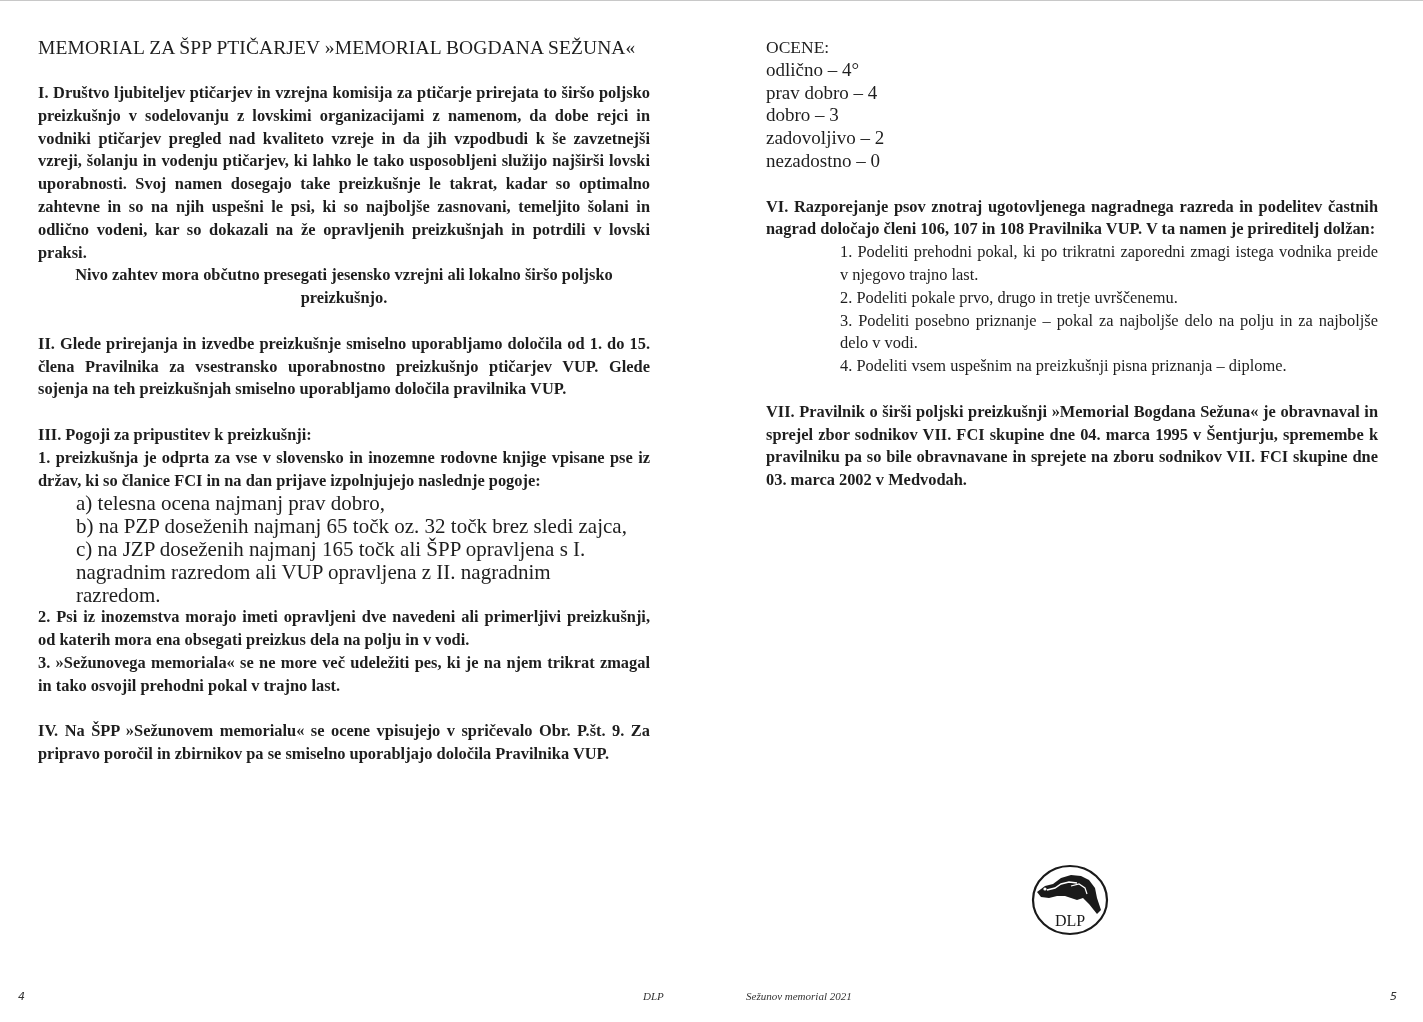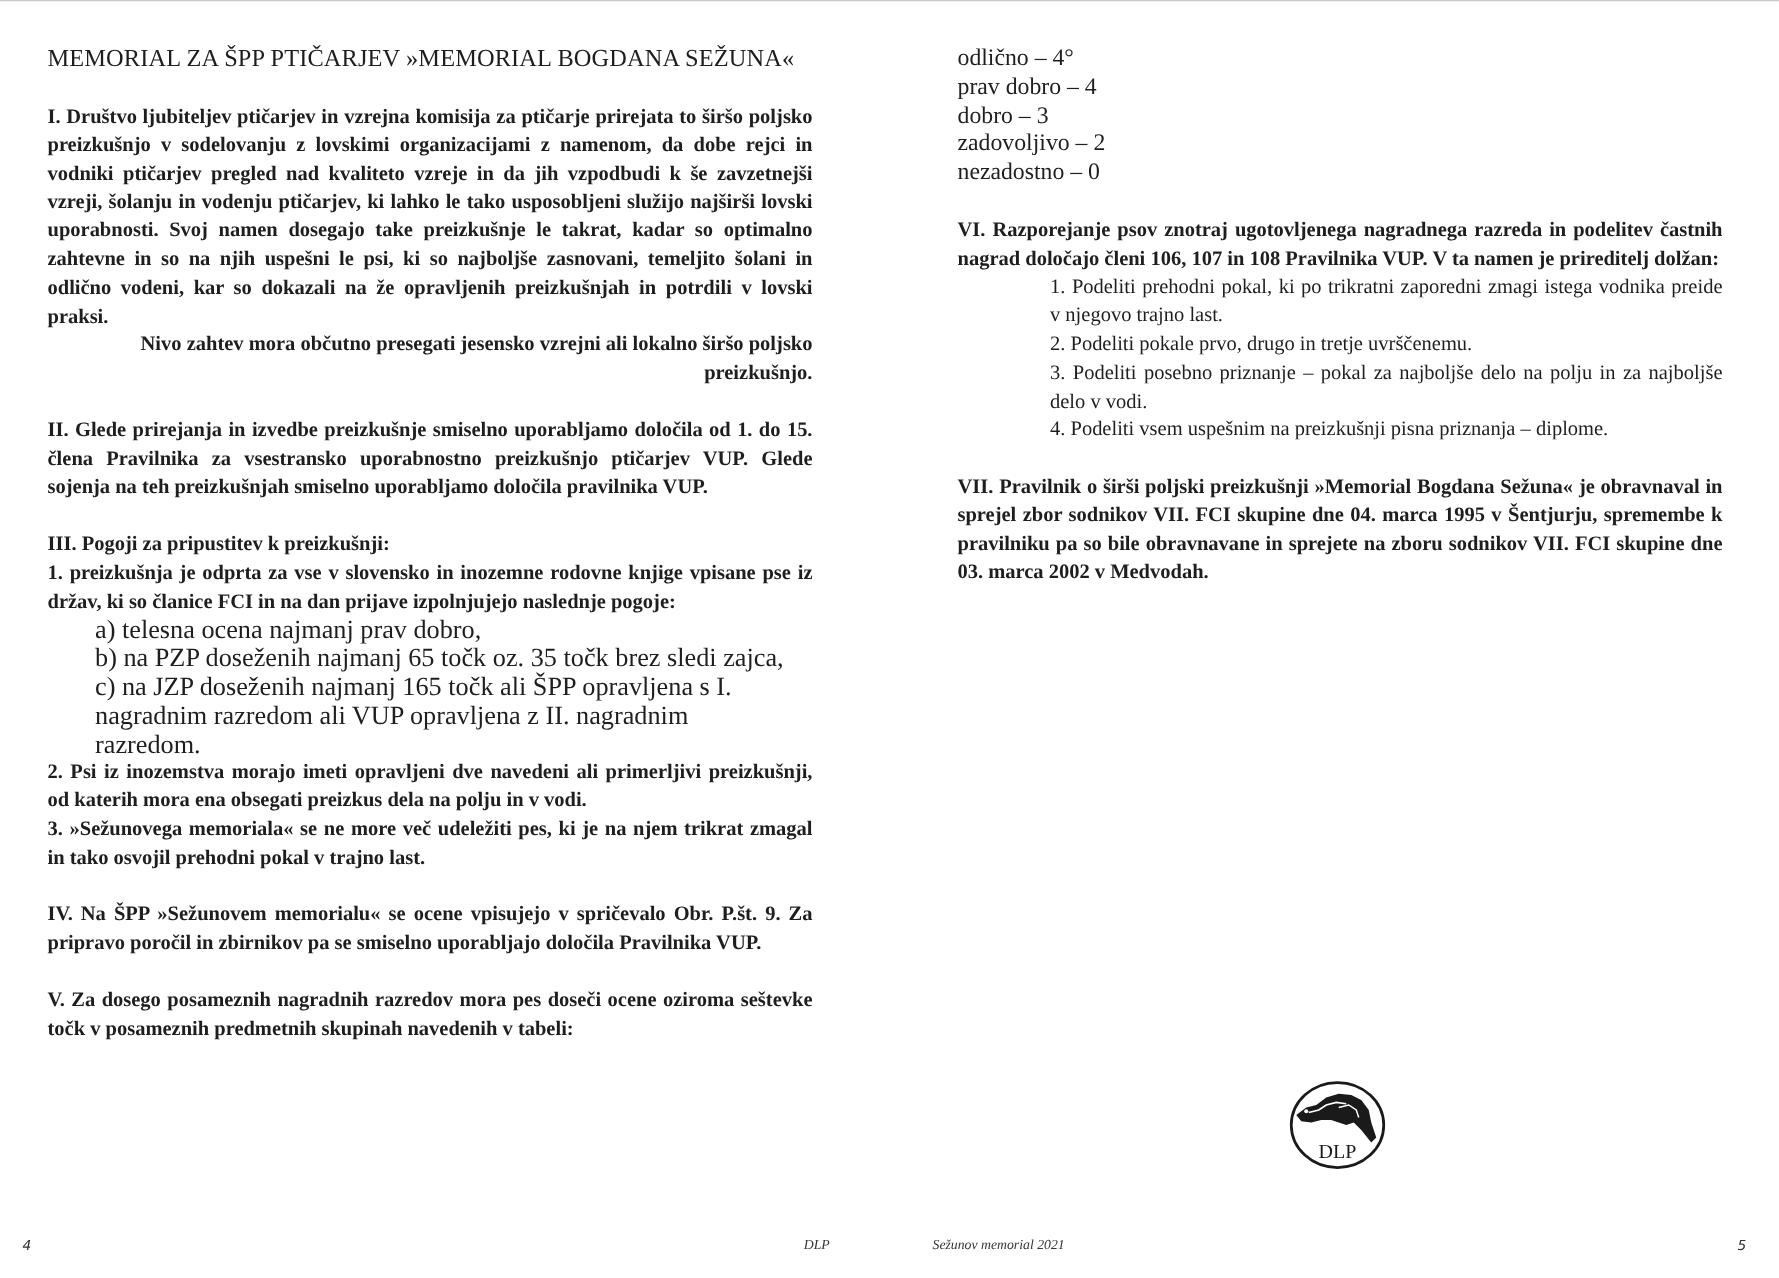--- a/index.html
+++ b/index.html
@@ -33,50 +33,48 @@
 </head>
 <body>
 
 <div class="topline"></div>
 
 <div class="page page-left">
   <h1 class="title">MEMORIAL ZA ŠPP PTIČARJEV »MEMORIAL BOGDANA SEŽUNA«</h1>
 
   <div class="section">
     <p>I. Društvo ljubiteljev ptičarjev in vzrejna komisija za ptičarje prirejata to širšo poljsko preizkušnjo v sodelovanju z lovskimi organizacijami z namenom, da dobe rejci in vodniki ptičarjev pregled nad kvaliteto vzreje in da jih vzpodbudi k še zavzetnejši vzreji, šolanju in vodenju ptičarjev, ki lahko le tako usposobljeni služijo najširši lovski uporabnosti. Svoj namen dosegajo take preizkušnje le takrat, kadar so optimalno zahtevne in so na njih uspešni le psi, ki so najboljše zasnovani, temeljito šolani in odlično vodeni, kar so dokazali na že opravljenih preizkušnjah in potrdili v lovski praksi.</p>
-    <p style="text-align:right">Nivo zahtev mora občutno presegati jesensko vzrejni ali lokalno širšo poljsko preizkušnjo.</p>
+    <p style="text-align:center">Nivo zahtev mora občutno presegati jesensko vzrejni ali lokalno širšo poljsko preizkušnjo.</p>
   </div>
 
   <div class="section">
     <p>II. Glede prirejanja in izvedbe preizkušnje smiselno uporabljamo določila od 1. do 15. člena Pravilnika za vsestransko uporabnostno preizkušnjo ptičarjev VUP. Glede sojenja na teh preizkušnjah smiselno uporabljamo določila pravilnika VUP.</p>
   </div>
 
   <div class="section">
     <p>III. Pogoji za pripustitev k preizkušnji:</p>
     <p>1. preizkušnja je odprta za vse v slovensko in inozemne rodovne knjige vpisane pse iz držav, ki so članice FCI in na dan prijave izpolnjujejo naslednje pogoje:</p>
     <div class="indent-list">
       <div class="line">a)  telesna ocena najmanj prav dobro,</div>
-      <div class="line">b)  na PZP doseženih najmanj 65 točk oz. 35 točk brez sledi zajca,</div>
+      <div class="line">b)  na PZP doseženih najmanj 65 točk oz. 32 točk brez sledi zajca,</div>
       <div class="line" style="width:530px">c)  na JZP doseženih najmanj 165 točk ali ŠPP opravljena s I. nagradnim razredom ali VUP opravljena z II. nagradnim razredom.</div>
     </div>
     <p>2. Psi iz inozemstva morajo imeti opravljeni dve navedeni ali primerljivi preizkušnji, od katerih mora ena obsegati preizkus dela na polju in v vodi.</p>
     <p>3. »Sežunovega memoriala« se ne more več udeležiti pes, ki je na njem trikrat zmagal in tako osvojil prehodni pokal v trajno last.</p>
   </div>
 
   <div class="section">
     <p>IV. Na ŠPP »Sežunovem memorialu« se ocene vpisujejo v spričevalo Obr. P.št. 9. Za pripravo poročil in zbirnikov pa se smiselno uporabljajo določila Pravilnika VUP.</p>
   </div>
 
-  <div class="section">
-    <p>V. Za dosego posameznih nagradnih razredov mora pes doseči ocene oziroma seštevke točk v posameznih predmetnih skupinah navedenih v tabeli:</p>
-  </div>
 </div>
 
 <div class="page page-right">
   <div class="section grades">
+    <div style="font-size:17.5px">OCENE:</div>
     <div>odlično – 4°</div>
     <div>prav dobro – 4</div>
     <div>dobro – 3</div>
     <div>zadovoljivo – 2</div>
     <div>nezadostno – 0</div>
   </div>
 
   <div class="section">
     <p>VI. Razporejanje psov znotraj ugotovljenega nagradnega razreda in podelitev častnih nagrad določajo členi 106, 107 in 108 Pravilnika VUP. V ta namen je prireditelj dolžan:</p>
     <div class="right-list">

